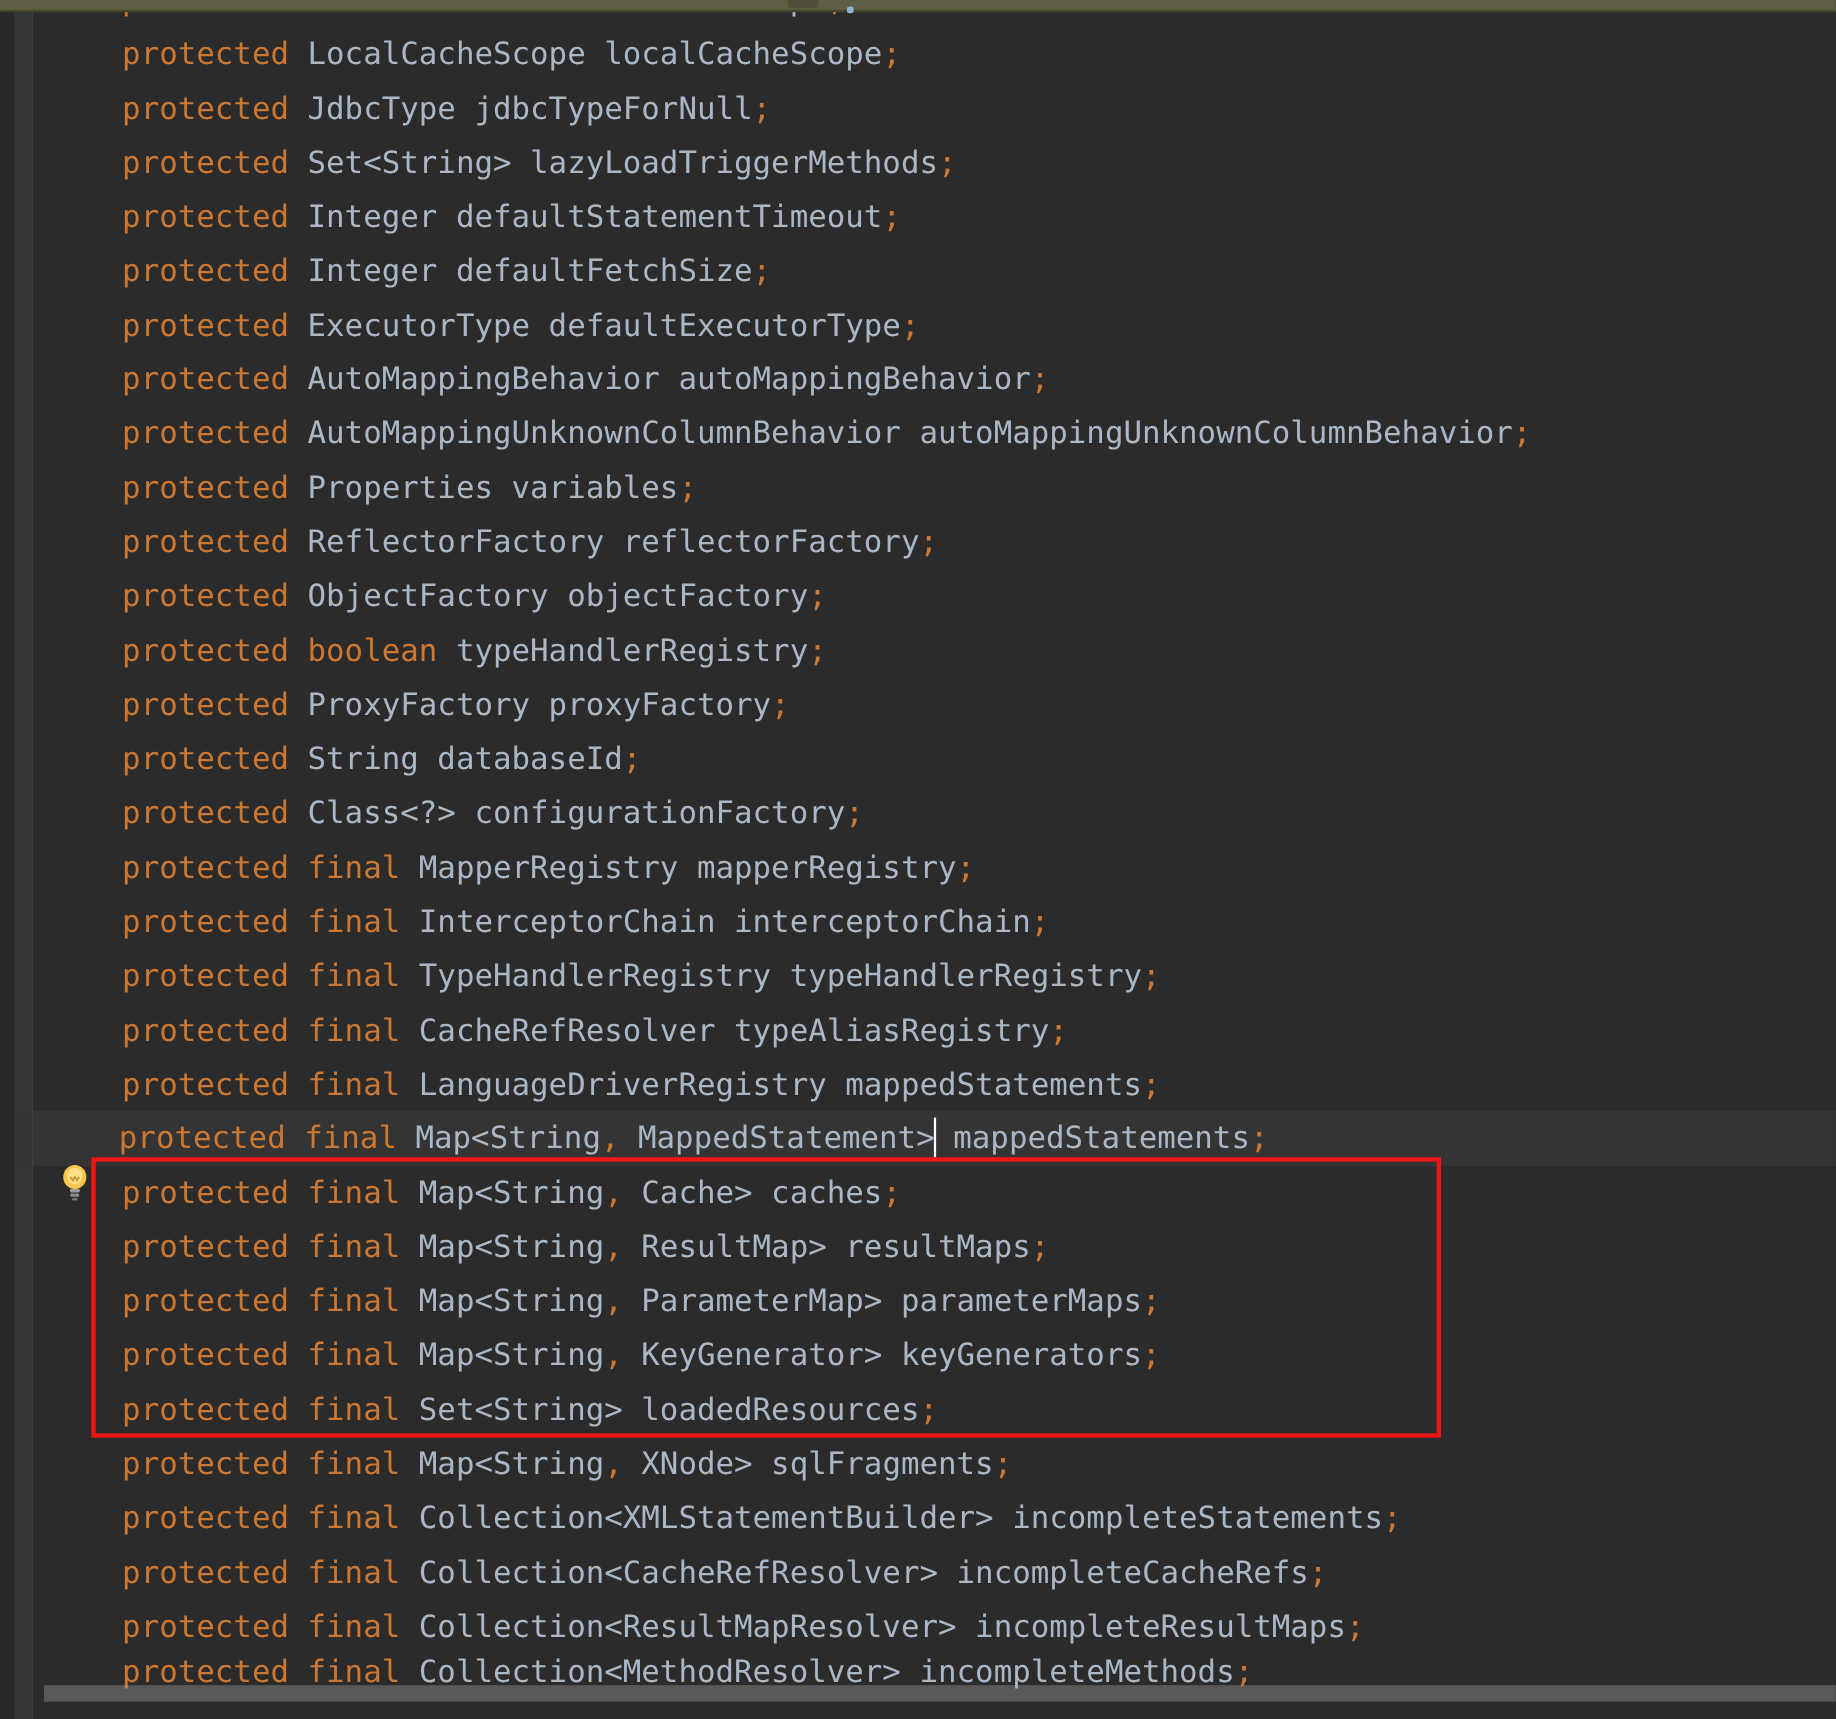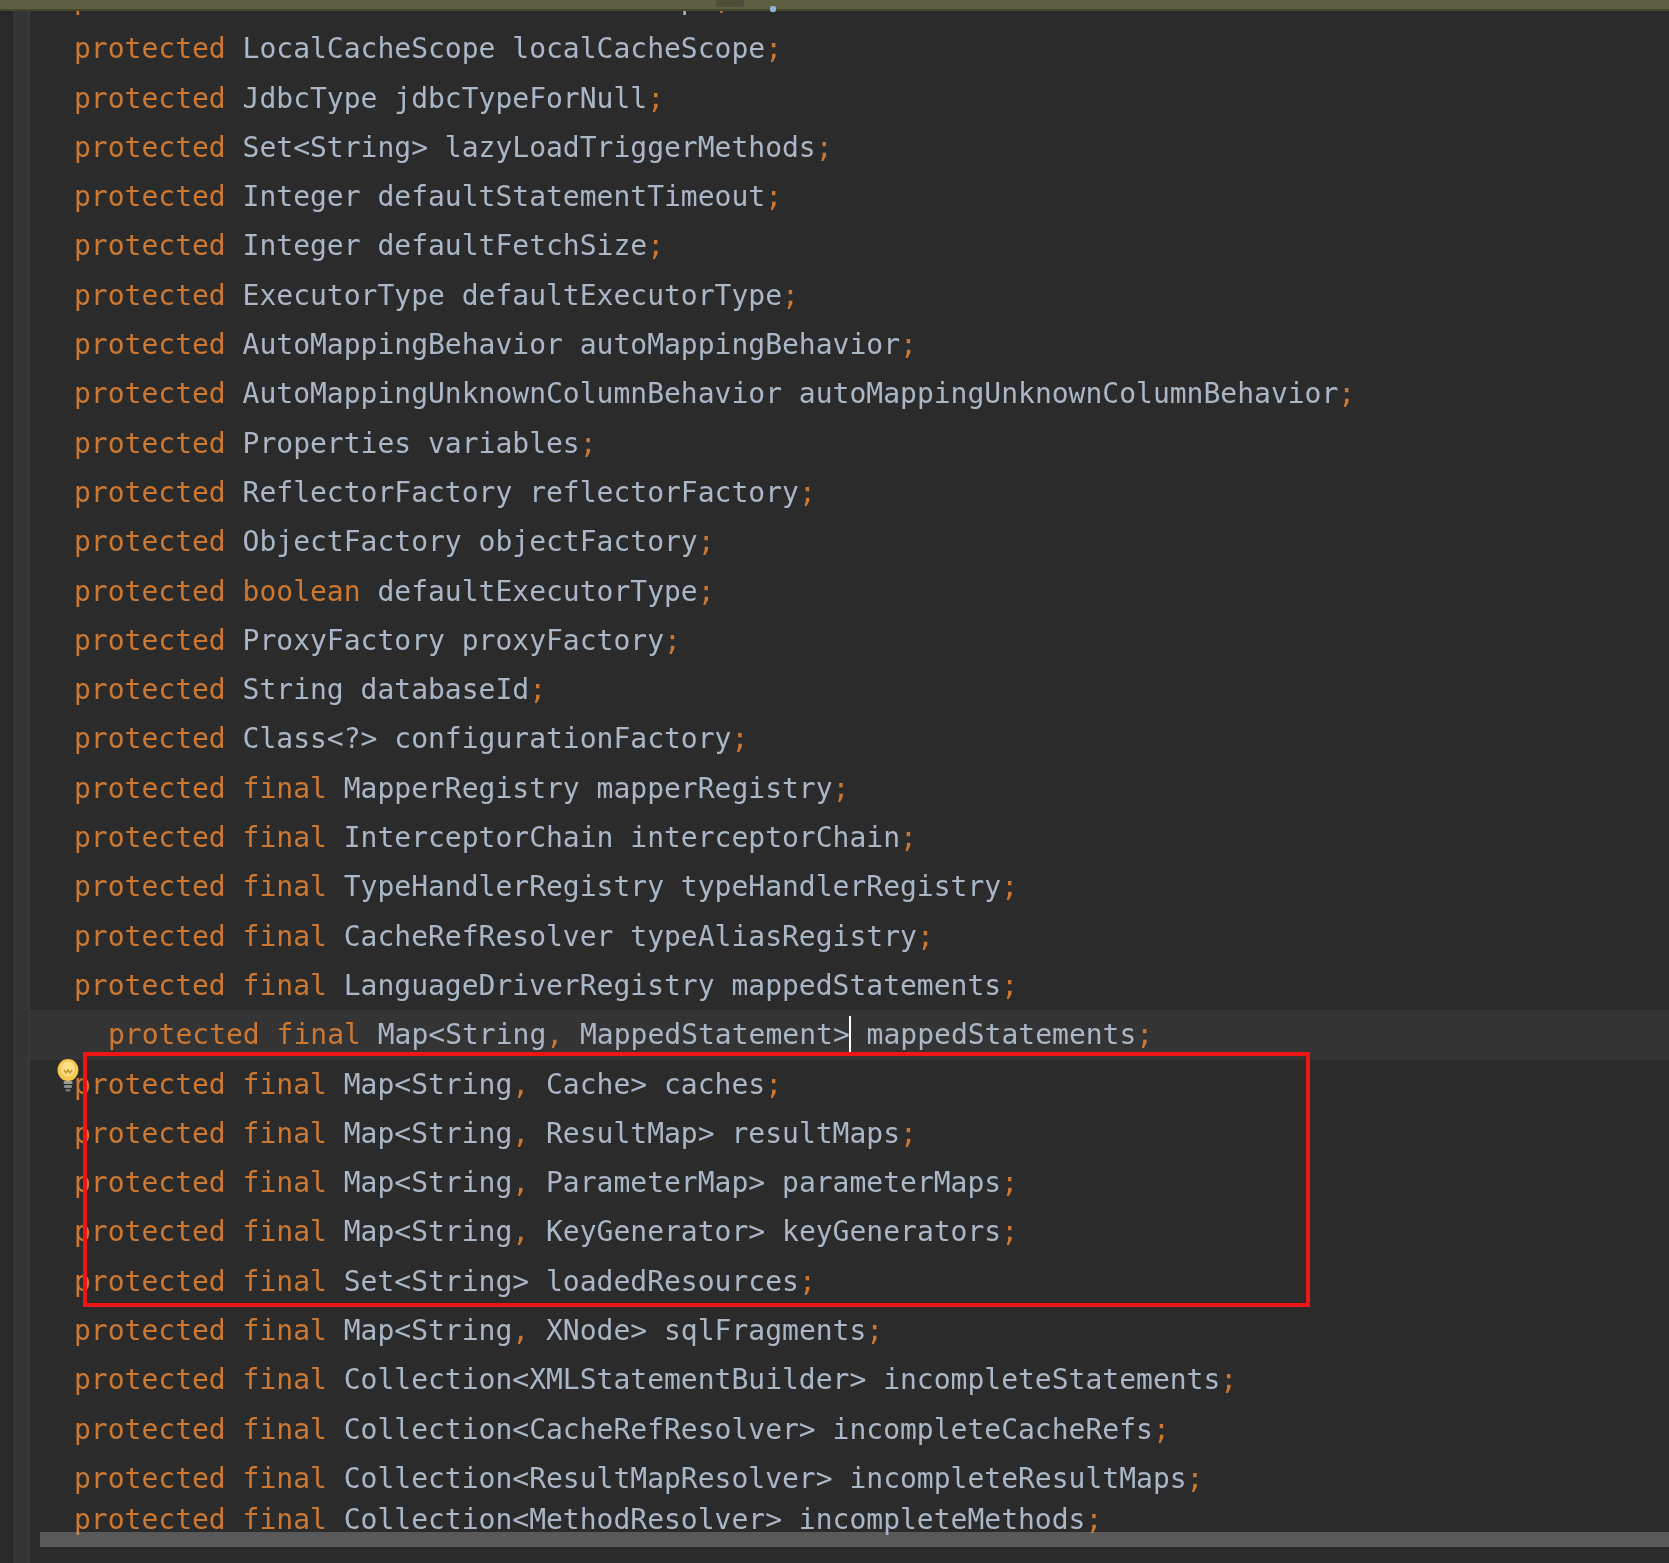--- a/index.html
+++ b/index.html
@@ -15,21 +15,21 @@
     position:relative;width:1669px;height:1563px;overflow:hidden;
     background:var(--editor-bg);
   }
   .left-strip{position:absolute;left:0;top:11px;width:13px;height:1552px;background:var(--left-strip-bg);z-index:2;}
   .gutter{position:absolute;left:13px;top:11px;width:16px;height:1552px;background:var(--gutter-bg);z-index:2;}
   .gutter-divider{position:absolute;left:29px;top:11px;width:1px;height:1552px;background:var(--gutter-divider);z-index:6;}
   .code-area{
     position:absolute;left:0;top:11px;width:1669px;z-index:5;
     font-size:28px;line-height:49.3px;color:var(--identifier);
   }
-  .line{height:49.3px;white-space:pre;padding-left:74px;}
+  .line{height:49.3px;white-space:pre;padding-left:111px;}
   .line.partial-top{margin-top:-36px;}
   .line.partial-bottom{margin-top:-8px;}
   .line.current{background:var(--current-line-bg);margin-left:13px;padding-left:95px;}
   .k{color:var(--keyword);}
   .i{color:var(--identifier);}
   .c{position:relative;display:inline-block;width:0;height:0;}
   .c::after{content:"";position:absolute;left:-1px;top:-28px;width:2px;height:36px;background:var(--caret);}
   .red-box{
     position:absolute;left:83px;top:1052px;width:1227px;height:255px;
     border:4px solid var(--red-box);z-index:15;pointer-events:none;
@@ -57,21 +57,21 @@
       <div class="line"><span class="k">protected </span><span class="i">JdbcType jdbcTypeForNull</span><span class="k">;</span></div>
       <div class="line"><span class="k">protected </span><span class="i">Set&lt;String&gt; lazyLoadTriggerMethods</span><span class="k">;</span></div>
       <div class="line"><span class="k">protected </span><span class="i">Integer defaultStatementTimeout</span><span class="k">;</span></div>
       <div class="line"><span class="k">protected </span><span class="i">Integer defaultFetchSize</span><span class="k">;</span></div>
       <div class="line"><span class="k">protected </span><span class="i">ExecutorType defaultExecutorType</span><span class="k">;</span></div>
       <div class="line"><span class="k">protected </span><span class="i">AutoMappingBehavior autoMappingBehavior</span><span class="k">;</span></div>
       <div class="line"><span class="k">protected </span><span class="i">AutoMappingUnknownColumnBehavior autoMappingUnknownColumnBehavior</span><span class="k">;</span></div>
       <div class="line"><span class="k">protected </span><span class="i">Properties variables</span><span class="k">;</span></div>
       <div class="line"><span class="k">protected </span><span class="i">ReflectorFactory reflectorFactory</span><span class="k">;</span></div>
       <div class="line"><span class="k">protected </span><span class="i">ObjectFactory objectFactory</span><span class="k">;</span></div>
-      <div class="line"><span class="k">protected boolean </span><span class="i">defaultExecutorType</span><span class="k">;</span></div>
+      <div class="line"><span class="k">protected boolean </span><span class="i">typeHandlerRegistry</span><span class="k">;</span></div>
       <div class="line"><span class="k">protected </span><span class="i">ProxyFactory proxyFactory</span><span class="k">;</span></div>
       <div class="line"><span class="k">protected </span><span class="i">String databaseId</span><span class="k">;</span></div>
       <div class="line"><span class="k">protected </span><span class="i">Class&lt;?&gt; configurationFactory</span><span class="k">;</span></div>
       <div class="line"><span class="k">protected final </span><span class="i">MapperRegistry mapperRegistry</span><span class="k">;</span></div>
       <div class="line"><span class="k">protected final </span><span class="i">InterceptorChain interceptorChain</span><span class="k">;</span></div>
       <div class="line"><span class="k">protected final </span><span class="i">TypeHandlerRegistry typeHandlerRegistry</span><span class="k">;</span></div>
       <div class="line"><span class="k">protected final </span><span class="i">CacheRefResolver typeAliasRegistry</span><span class="k">;</span></div>
       <div class="line"><span class="k">protected final </span><span class="i">LanguageDriverRegistry mappedStatements</span><span class="k">;</span></div>
       <div class="line current"><span class="k">protected final </span><span class="i">Map&lt;String</span><span class="k">,</span><span class="i"> MappedStatement&gt;</span><span class="c"></span><span class="i"> mappedStatements</span><span class="k">;</span></div>
       <div class="line"><span class="k">protected final </span><span class="i">Map&lt;String</span><span class="k">,</span><span class="i"> Cache&gt; caches</span><span class="k">;</span></div>

